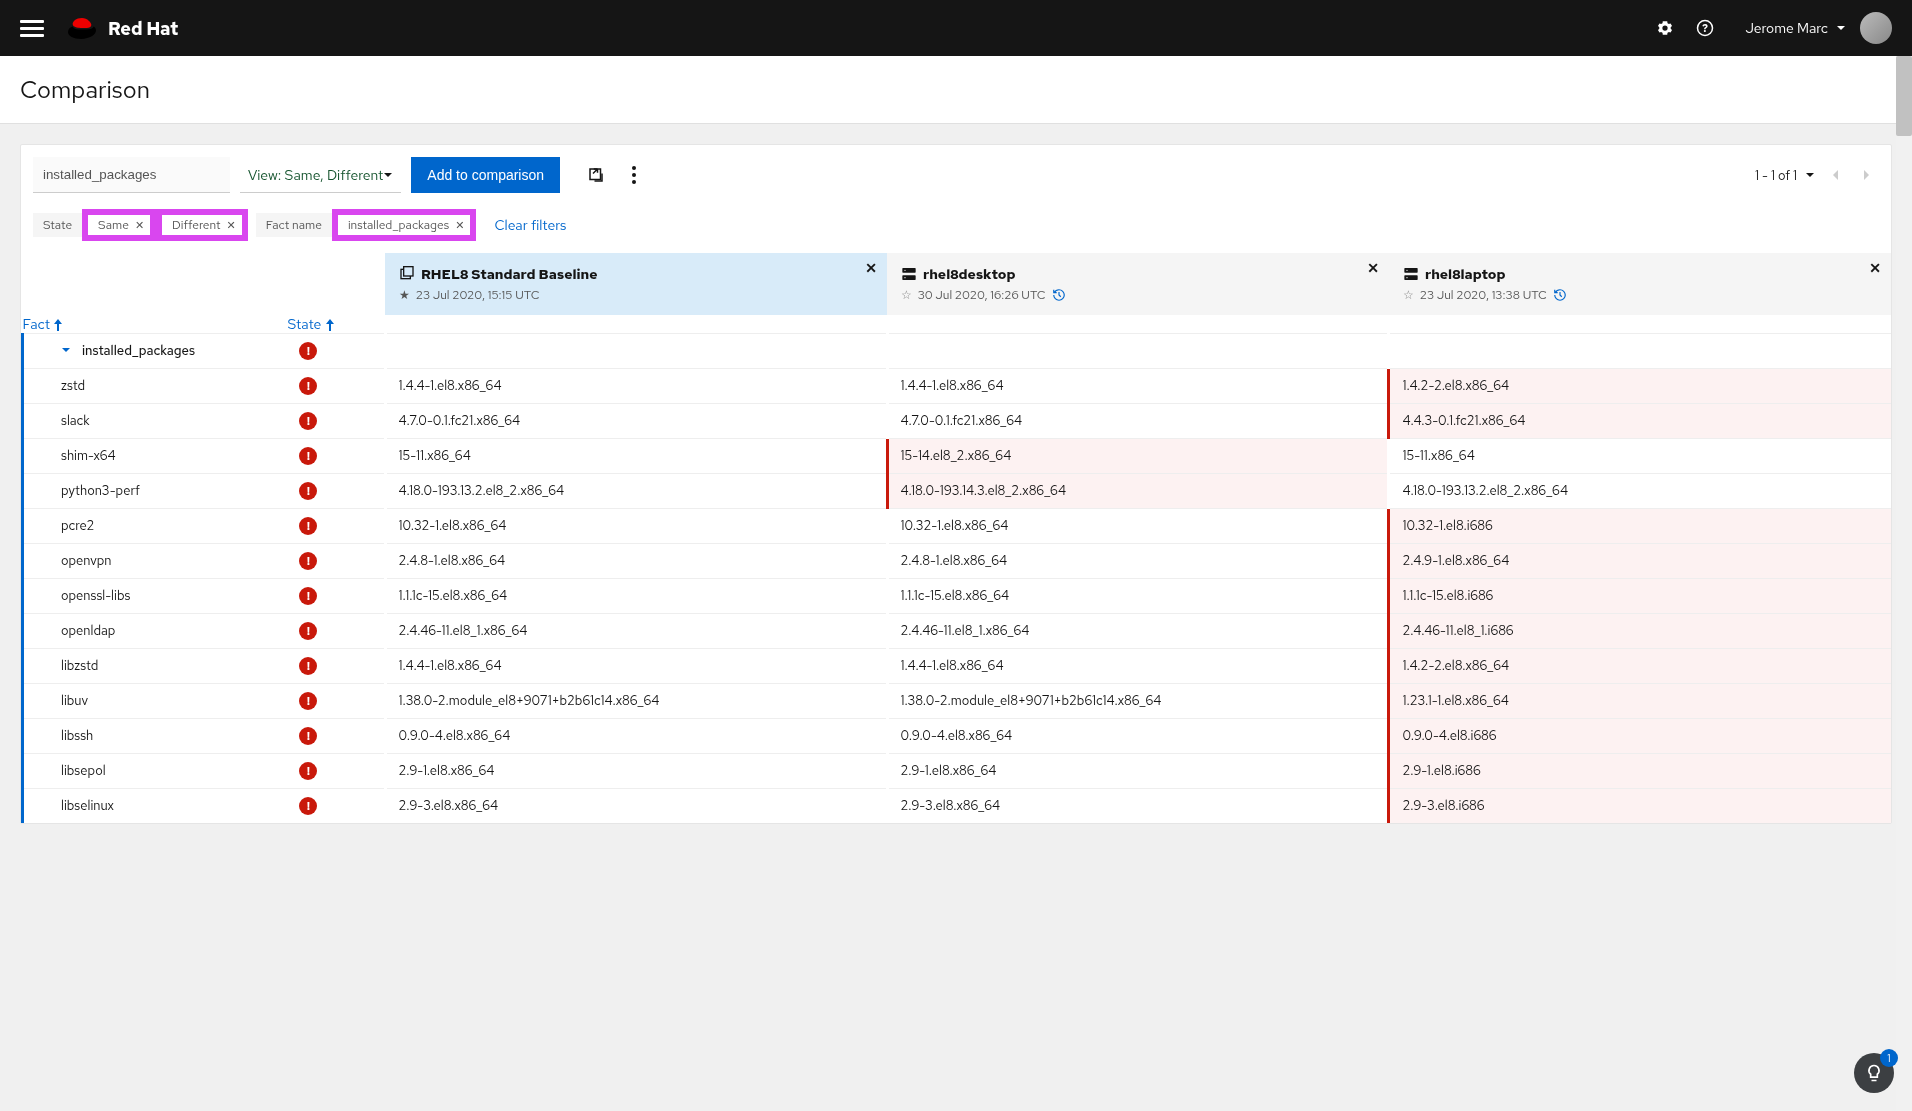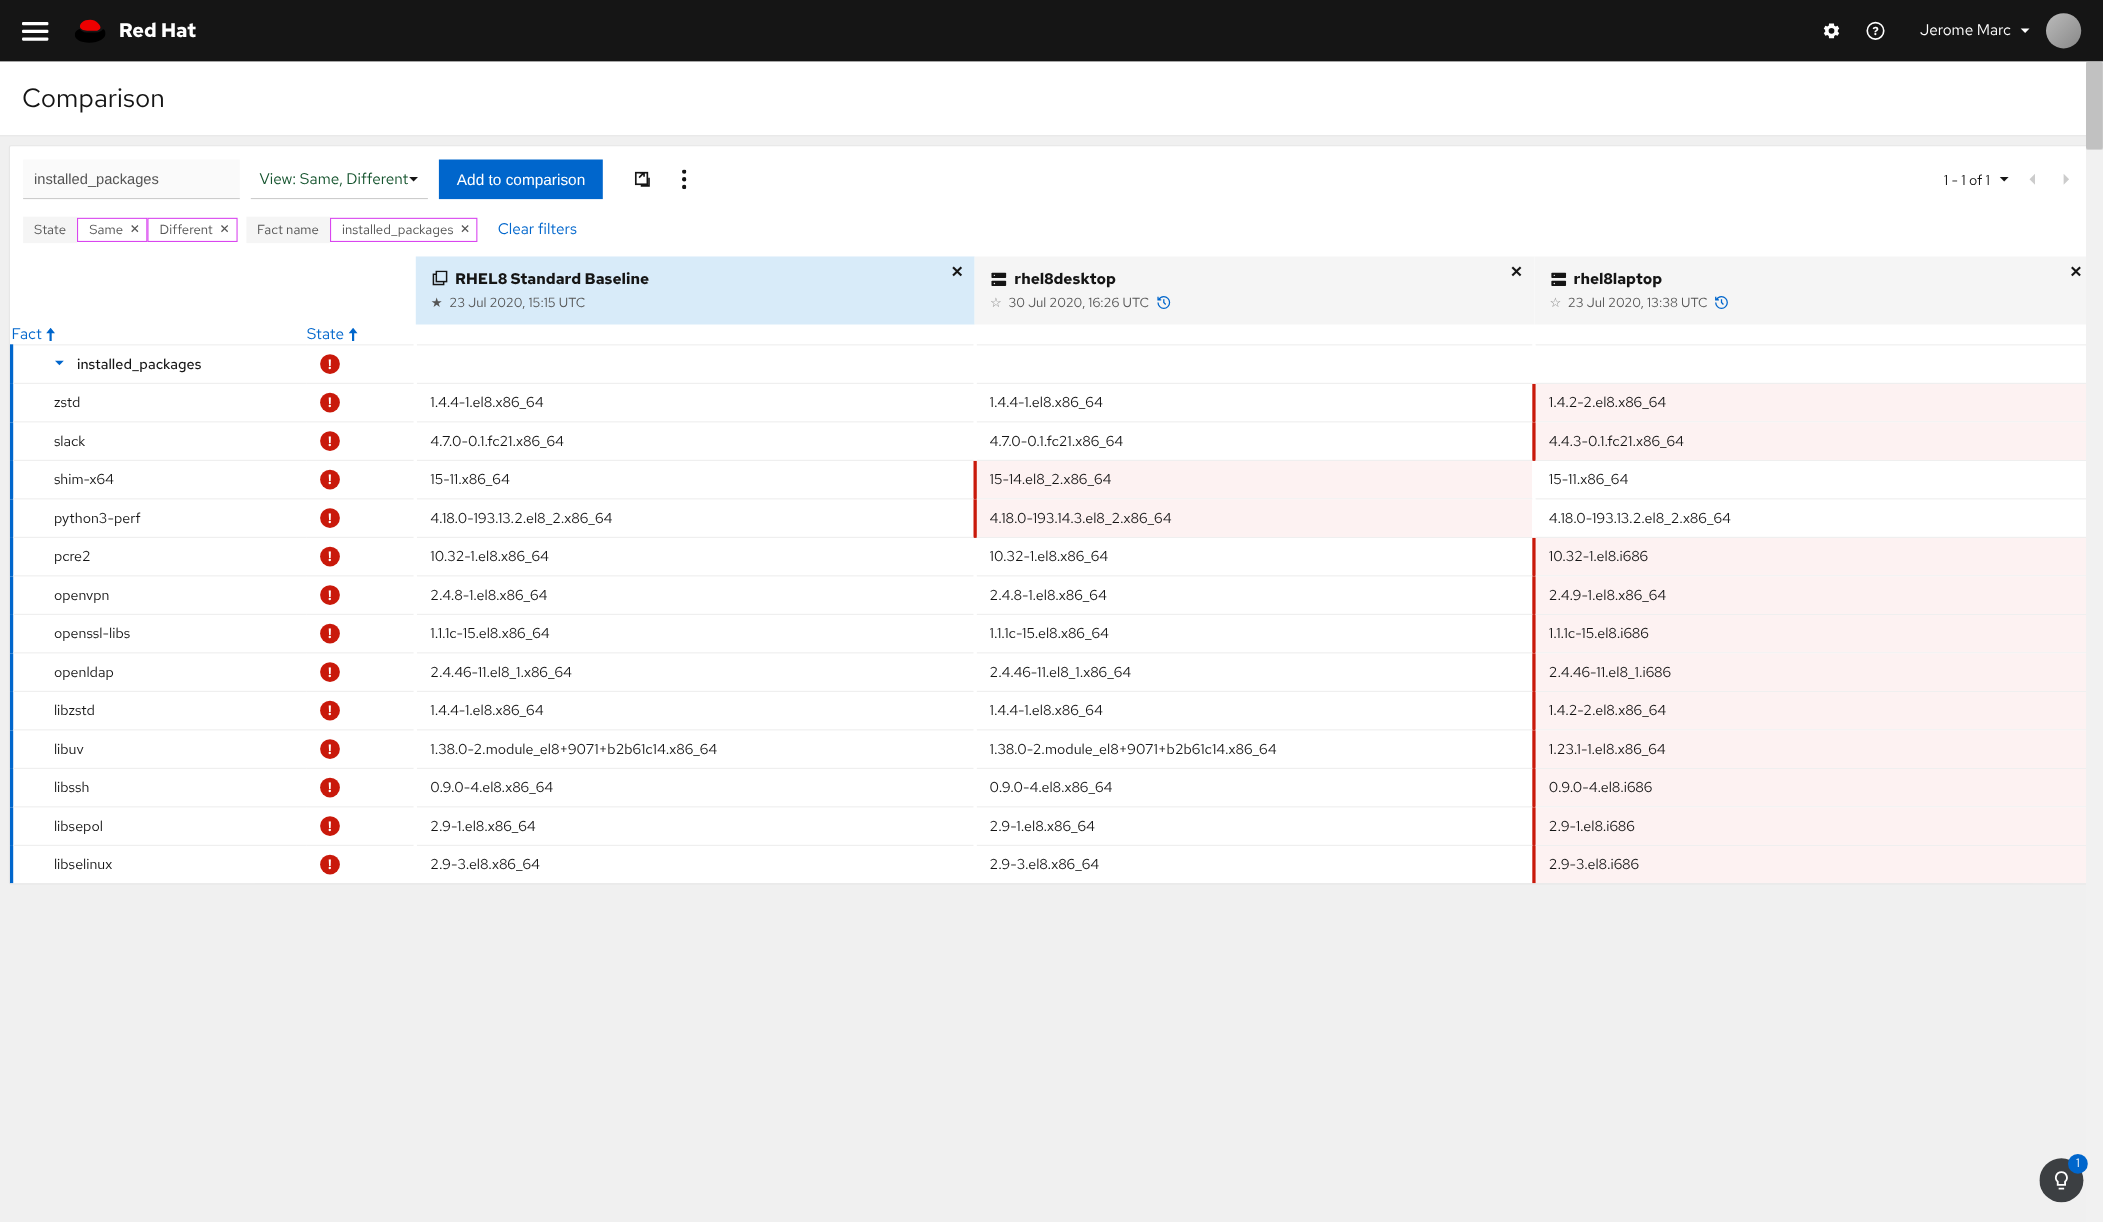--- a/index.html
+++ b/index.html
@@ -15,38 +15,38 @@
 .masthead .spacer { flex: 1; }
 .masthead .icon-btn { width: 24px; height: 24px; display: inline-flex; align-items: center; justify-content: center; cursor: pointer; margin: 0 8px; }
 .masthead .user { display: flex; align-items: center; gap: 8px; margin-left: 20px; cursor: pointer; }
 .masthead .avatar { width: 32px; height: 32px; border-radius: 50%; background: linear-gradient(135deg,#bbb,#888); margin-left: 14px; }
 
 
 .page-header { background: #fff; padding: 18px 20px; border-bottom: 1px solid #e0e0e0; }
 .page-header h1 { font-size: 24px; font-weight: 400; }
 
 
-.content { padding: 8px; }
+.content { padding: 20px; }
 .card { background: #fff; border: 1px solid #e5e5e5; border-radius: 2px; }
 
 
 .toolbar { display:flex; align-items:center; padding: 12px 12px 0 12px; gap: 10px; }
 .toolbar .search { min-width: 160px; height: 36px; border: none; border-bottom: 1px solid #ccc; background:#fafafa; padding: 0 10px; color:#555;}
 .toolbar .select { min-width: 160px; height: 36px; border:1px solid #ccc; border-top:none; border-left:none; border-right:none; background:#fff; padding: 0 8px; color:#14532d; display:flex; align-items:center; justify-content:center; cursor:pointer;}
 .toolbar .btn-primary { background:#06c; color:#ffffff; border:none; height:36px; padding:0 16px; cursor:pointer; font-size:14px;}
 .toolbar .icon-tool { width:20px; height:20px; display:inline-flex; align-items:center; justify-content:center; cursor:pointer; margin:0 4px;}
 .toolbar .tspacer{flex:1;}
 .toolbar .pagination { display:flex; align-items:center; gap:8px; color:#151515; font-size:13px;}
 .toolbar .pagination .pgbtn { width:24px; height:24px; display:inline-flex; align-items:center; justify-content:center; color:#bbb;}
 
 
 .chips-row { display:flex; align-items:center; gap:8px; padding: 16px 12px 12px 12px; flex-wrap: wrap;}
 .chip-group { display:flex; align-items:center; background:#fff; }
 .chip-label { background:#f5f5f5; padding:4px 10px; font-size:12px; color:#555;}
-.chip { display:inline-flex; align-items:center; border:1px solid #d946ef; padding:2px 6px 2px 10px; font-size:12px; gap:6px; cursor:pointer; color:#555;}
+.chip { display:inline-flex; align-items:center; border:6px solid #d946ef; padding:2px 6px 2px 10px; font-size:12px; gap:6px; cursor:pointer; color:#555;}
 .chip .x { font-size:11px; color:#555;}
 .clear-filters { color:#06c; font-size:14px; cursor:pointer; margin-left:10px;}
 
 
 .table-wrap { overflow:auto;}
 table.comparison { border-collapse: collapse; width:100%; table-layout:fixed;}
 table.comparison col.fact{width:190px;}
 table.comparison col.state{width:70px;}
 table.comparison col.sys{width:360px;}
 

